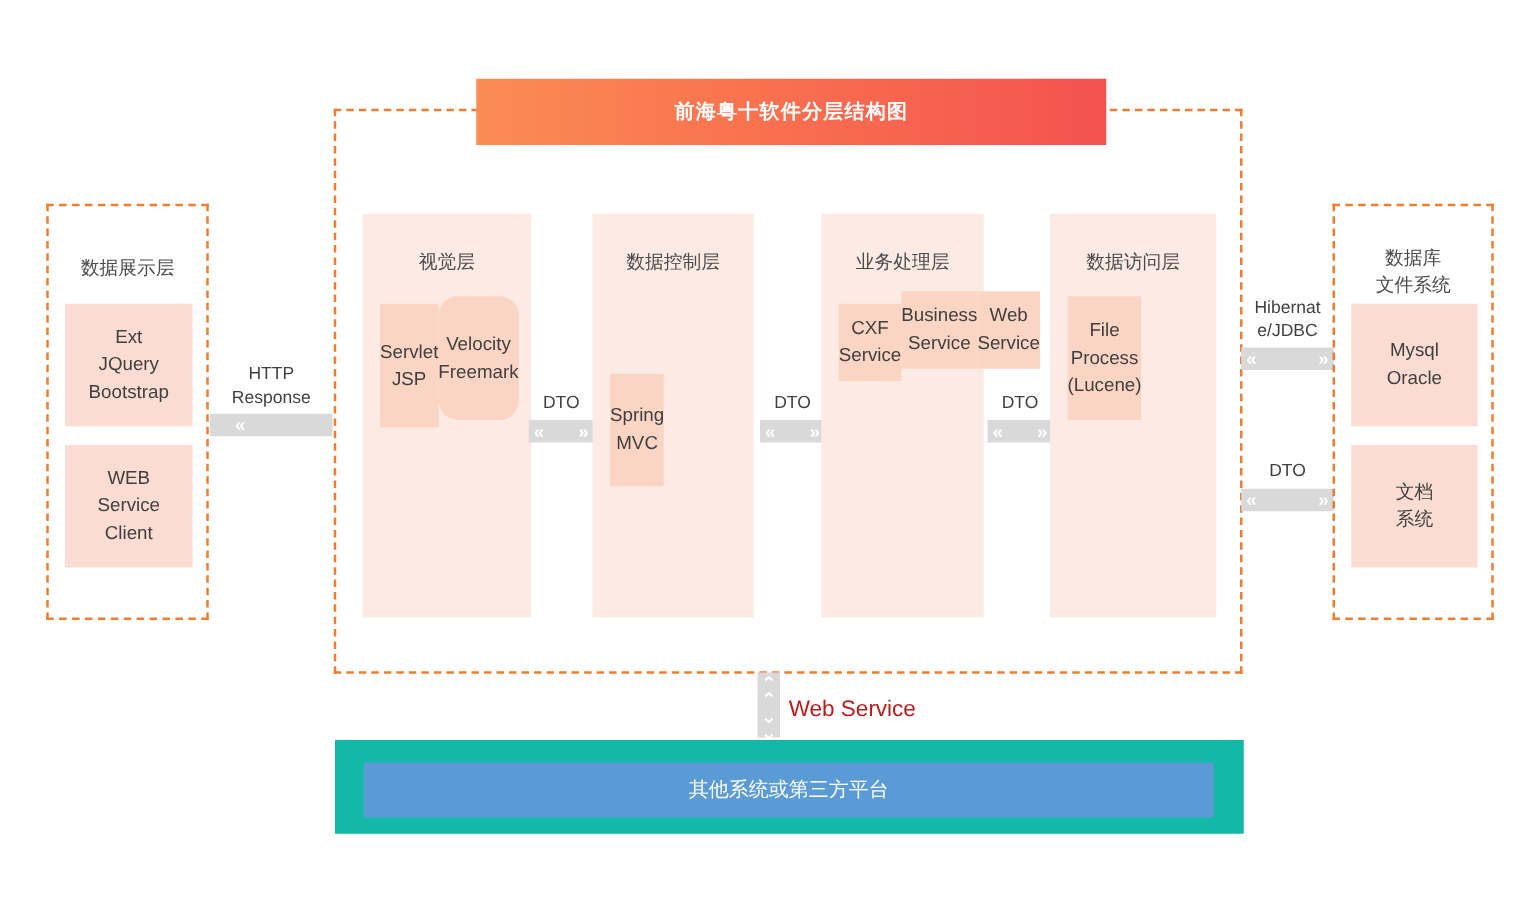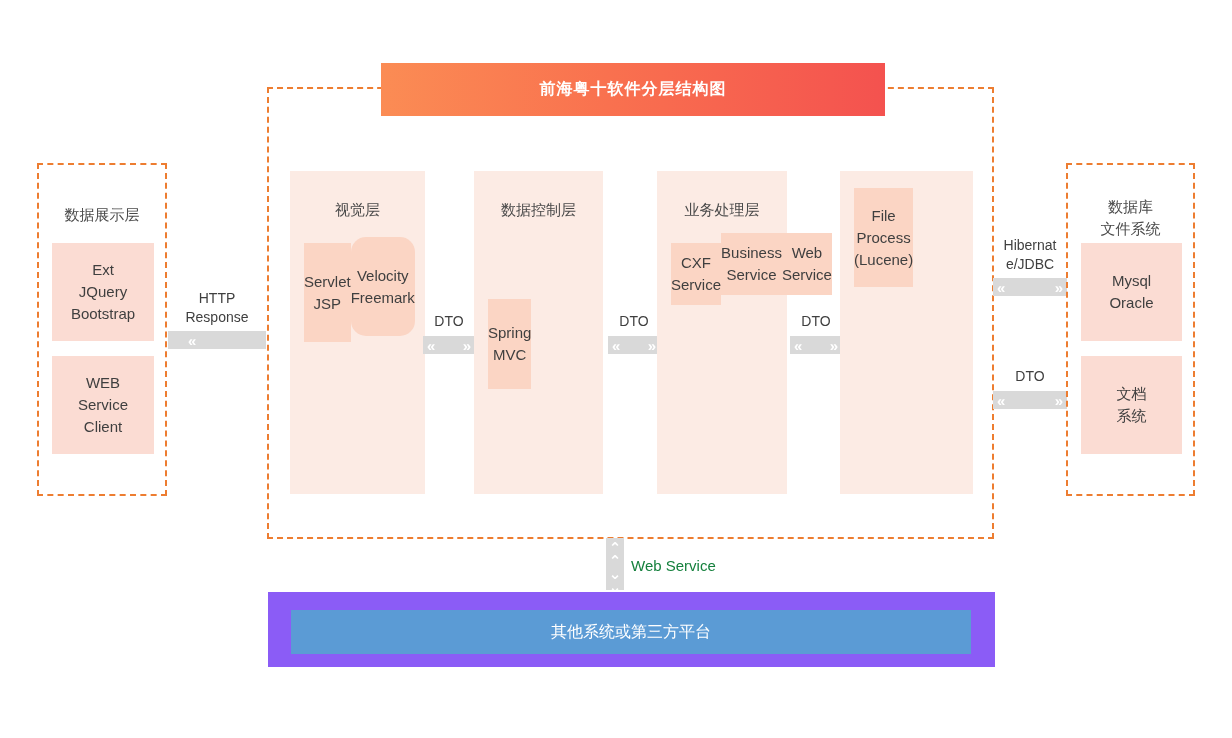--- a/index.html
+++ b/index.html
@@ -130,27 +130,27 @@
     padding: 3px 0;
     box-sizing: border-box;
   }
   .conn-v .chev {
     color: #ffffff;
     font-size: 15px;
     line-height: 13px;
     font-weight: bold;
   }
   .conn-v-label {
-    font-size: 15px;
-    color: #15803d;
+    font-size: 18px;
+    color: #b91c1c;
     text-align: right;
   }
 
   
-  .platform-outer { background: #8b5cf6; }
+  .platform-outer { background: #14b8a6; }
   .platform-inner {
     background: #5B9BD5;
     display: flex;
     align-items: center;
     justify-content: center;
     color: #ffffff;
     font-size: 16px;
   }
 </style>
 </head>
@@ -249,20 +249,21 @@
 
   <div class="abs" style="left:790px; top:312px; width:52px;">
     <div class="conn-label">DTO</div>
     <div class="conn-h" style="margin-top:5px;">
       <span class="chev">«</span>
       <span class="chev">»</span>
     </div>
   </div>
 
   <div class="abs layer-col" style="left:840px; top:171px; width:133px; height:323px;">
+    <div class="layer-title">数据访问层</div>
     <div class="inner-stack">
       <div class="inner-box" style="margin-top:17px; height:99px;">
         <span class="ln">File</span>
         <span class="ln">Process</span>
         <span class="ln">(Lucene)</span>
       </div>
     </div>
   </div>
 
   <div class="abs" style="left:993px; top:236px; width:74px;">

